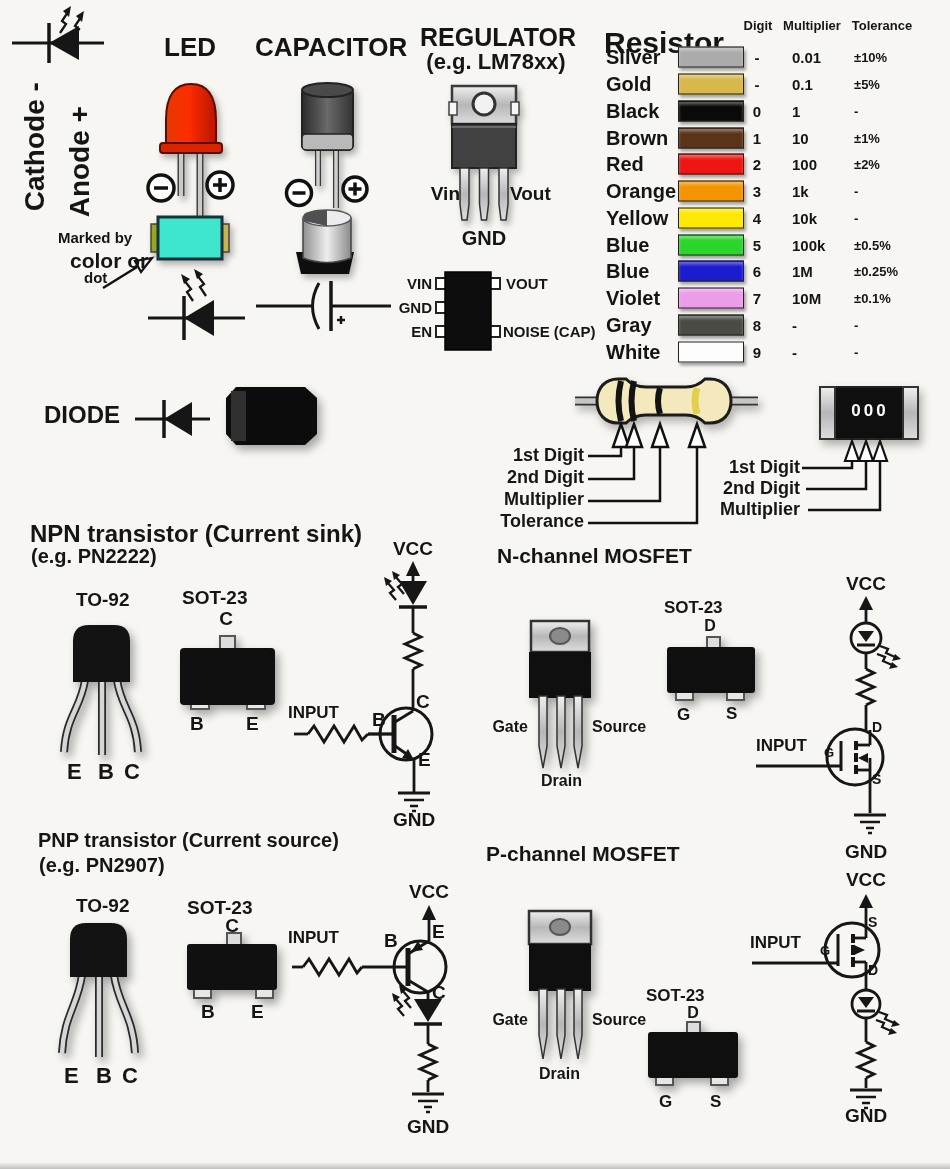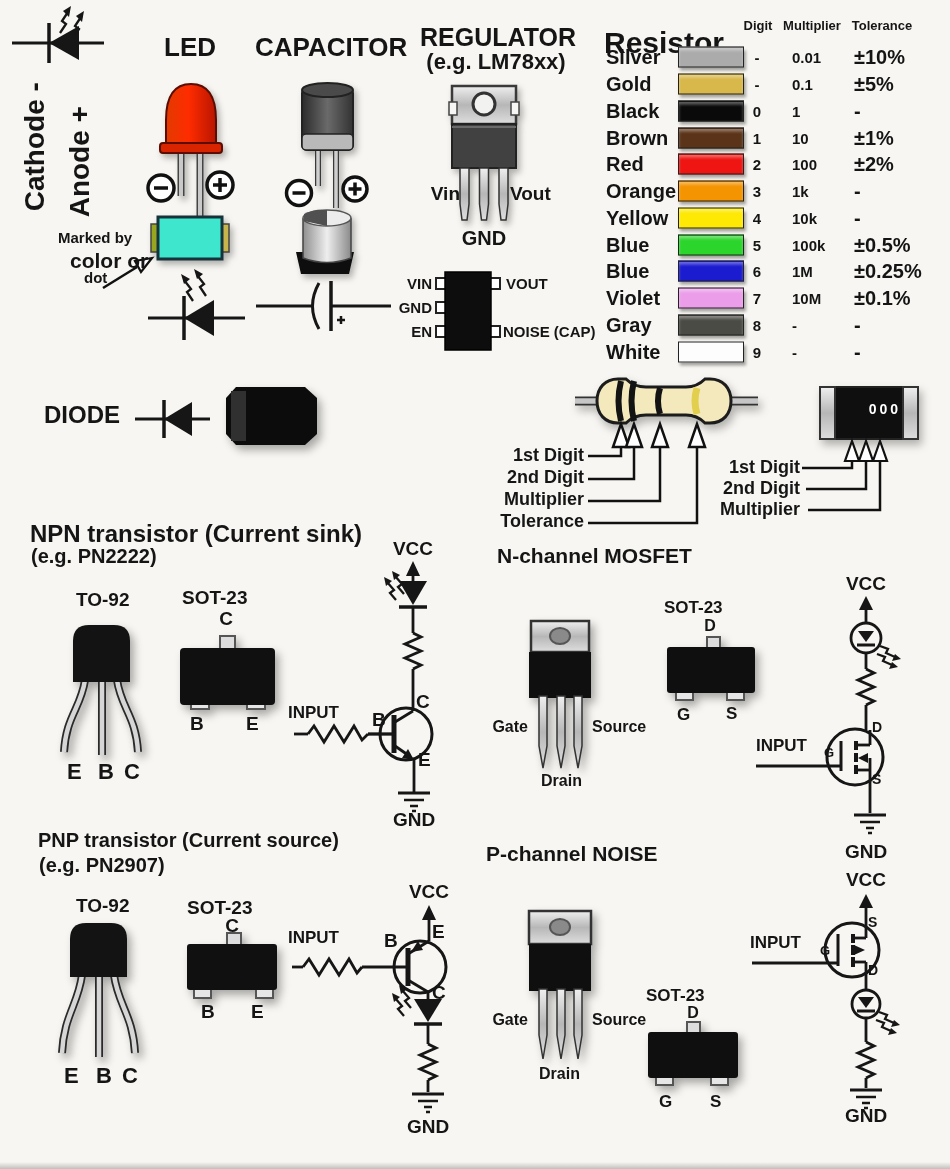--- a/index.html
+++ b/index.html
@@ -10,21 +10,21 @@
   .ctr{text-align:center;}
   .rgt{text-align:right;}
   .rot{transform:rotate(-90deg);}
   #resistor-rows{position:absolute;left:606px;top:44px;width:330px;}
   .res-row{position:relative;height:26.75px;}
   .res-name{position:absolute;left:0;top:50%;transform:translateY(-50%);font-size:20px;font-weight:bold;}
   .res-chip{position:absolute;left:72px;top:50%;transform:translateY(-50%);width:64px;height:19px;
             border:1.5px solid #222;box-shadow:2px 3px 3px rgba(0,0,0,.35), inset 0 3px 3px rgba(255,255,255,.35);}
   .res-digit{position:absolute;left:131px;width:40px;top:50%;transform:translateY(-50%);text-align:center;font-size:15px;font-weight:bold;}
   .res-mult{position:absolute;left:186px;top:50%;transform:translateY(-50%);font-size:15px;font-weight:bold;}
-  .res-tol{position:absolute;left:248px;top:50%;transform:translateY(-50%);font-size:20px;font-weight:bold;}
+  .res-tol{position:absolute;left:248px;top:50%;transform:translateY(-50%);font-size:13px;font-weight:bold;}
   #smd-code{letter-spacing:3px;color:#fff;}
   #bottom-shade{position:absolute;left:0;bottom:0;width:950px;height:7px;
                 background:linear-gradient(to bottom,rgba(0,0,0,0),rgba(90,90,90,.35));}
 </style>
 </head>
 <body>
 
 <div id="canvas">
 
 <svg id="art" width="950" height="1169" viewBox="0 0 950 1169">
@@ -497,21 +497,21 @@
       </div>
     </div>
 
 <div class="lbl" style="left:44px;top:402px;font-size:24px;">DIODE</div>
 
 <div class="lbl rgt" style="left:492px;top:446px;width:92px;font-size:18px;">1st Digit</div>
 <div class="lbl rgt" style="left:492px;top:468px;width:92px;font-size:18px;">2nd Digit</div>
 <div class="lbl rgt" style="left:492px;top:490px;width:92px;font-size:18px;">Multiplier</div>
 <div class="lbl rgt" style="left:492px;top:512px;width:92px;font-size:18px;">Tolerance</div>
 
-<div class="lbl ctr" id="smd-code" style="left:839px;top:402px;width:62px;font-size:14px;text-align:right;">000</div>
+<div class="lbl ctr" id="smd-code" style="left:839px;top:402px;width:62px;font-size:17px;">000</div>
 <div class="lbl rgt" style="left:708px;top:458px;width:92px;font-size:18px;">1st Digit</div>
 <div class="lbl rgt" style="left:708px;top:479px;width:92px;font-size:18px;">2nd Digit</div>
 <div class="lbl rgt" style="left:708px;top:500px;width:92px;font-size:18px;">Multiplier</div>
 
 <div class="lbl" style="left:30px;top:521px;font-size:24px;">NPN transistor (Current sink)</div>
 <div class="lbl" style="left:31px;top:546px;font-size:20px;">(e.g. PN2222)</div>
 <div class="lbl" style="left:76px;top:590px;font-size:19px;">TO-92</div>
 <div class="lbl" style="left:67px;top:760px;font-size:22px;">E</div>
 <div class="lbl" style="left:98px;top:760px;font-size:22px;">B</div>
 <div class="lbl" style="left:124px;top:760px;font-size:22px;">C</div>
@@ -551,21 +551,21 @@
 <div class="lbl ctr" style="left:222px;top:916px;width:20px;font-size:19px;">C</div>
 <div class="lbl" style="left:201px;top:1002px;font-size:19px;">B</div>
 <div class="lbl" style="left:251px;top:1002px;font-size:19px;">E</div>
 <div class="lbl" style="left:288px;top:929px;font-size:17px;">INPUT</div>
 <div class="lbl ctr" style="left:406px;top:882px;width:46px;font-size:19px;">VCC</div>
 <div class="lbl" style="left:384px;top:931px;font-size:19px;">B</div>
 <div class="lbl" style="left:432px;top:922px;font-size:19px;">E</div>
 <div class="lbl" style="left:432px;top:983px;font-size:19px;">C</div>
 <div class="lbl ctr" style="left:404px;top:1117px;width:48px;font-size:19px;">GND</div>
 
-<div class="lbl" style="left:486px;top:843px;font-size:21px;">P-channel NOISE</div>
+<div class="lbl" style="left:486px;top:843px;font-size:21px;">P-channel MOSFET</div>
 <div class="lbl rgt" style="left:490px;top:1012px;width:38px;font-size:16px;">Gate</div>
 <div class="lbl" style="left:592px;top:1012px;font-size:16px;">Source</div>
 <div class="lbl ctr" style="left:539px;top:1066px;width:40px;font-size:16px;">Drain</div>
 <div class="lbl" style="left:646px;top:987px;font-size:17px;">SOT-23</div>
 <div class="lbl ctr" style="left:684px;top:1005px;width:18px;font-size:16px;">D</div>
 <div class="lbl" style="left:659px;top:1093px;font-size:17px;">G</div>
 <div class="lbl" style="left:710px;top:1093px;font-size:17px;">S</div>
 <div class="lbl ctr" style="left:844px;top:870px;width:44px;font-size:19px;">VCC</div>
 <div class="lbl" style="left:750px;top:934px;font-size:17px;">INPUT</div>
 <div class="lbl" style="left:820px;top:944px;font-size:13px;">G</div>

